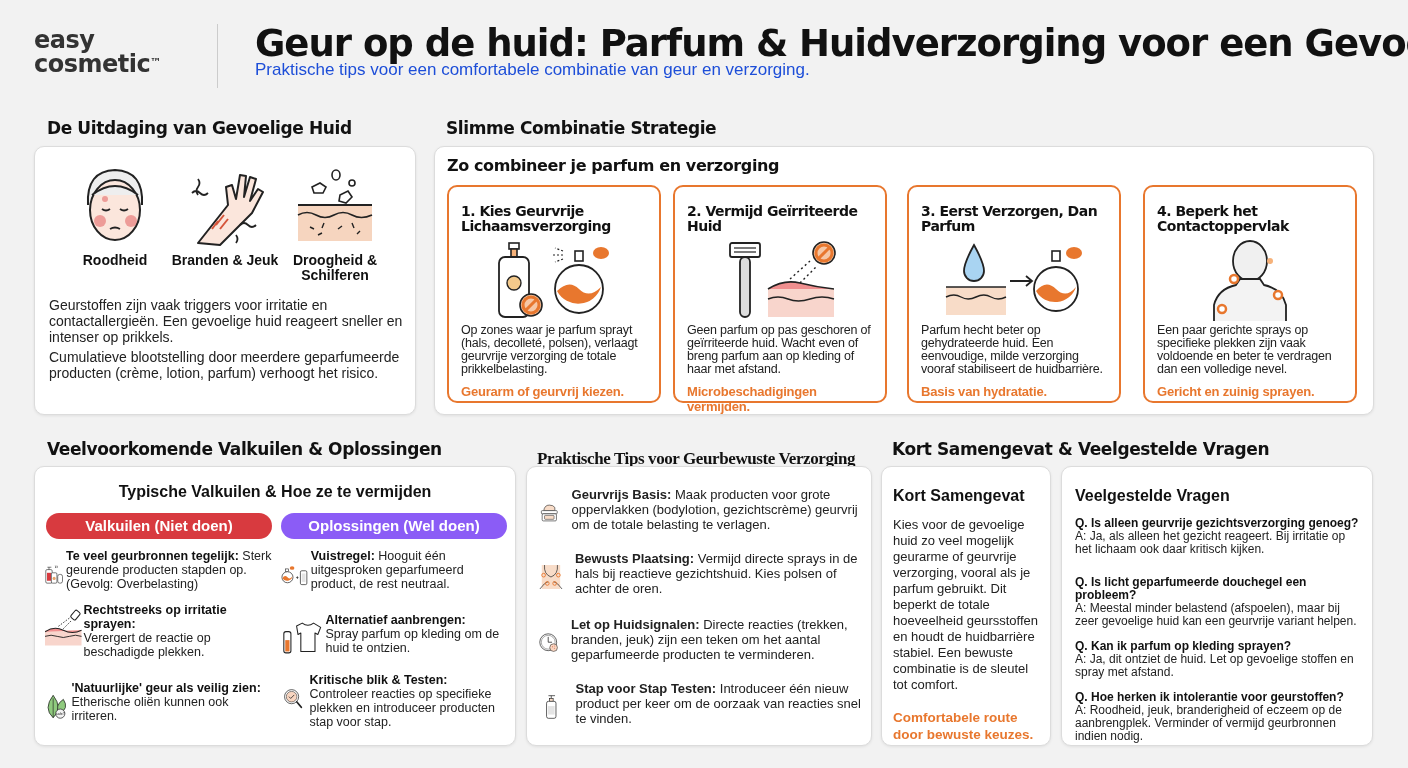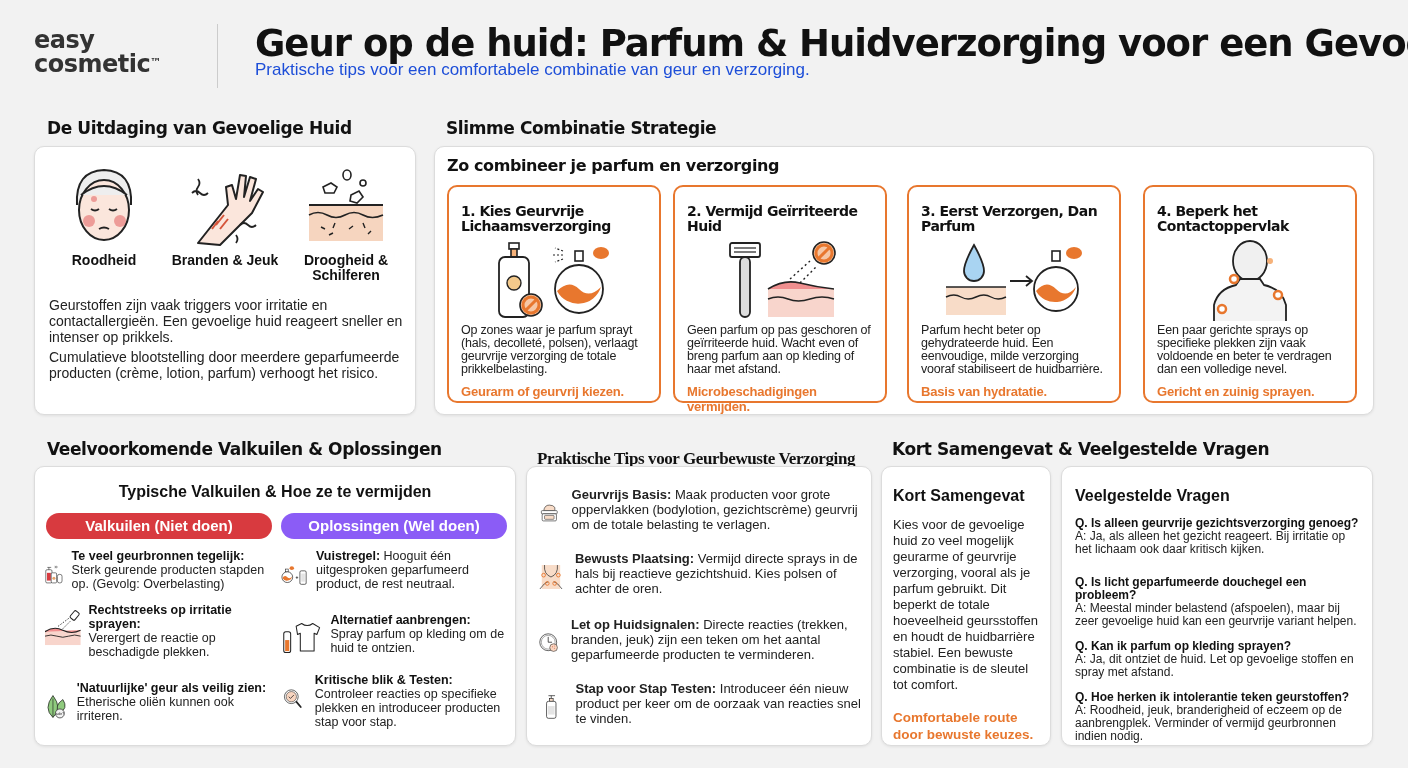--- a/index.html
+++ b/index.html
@@ -6,32 +6,32 @@
 html,body{width:1408px;height:768px;overflow:hidden}
 body{background:#f2f2f2;font-family:"Liberation Sans",sans-serif;color:#111;position:relative}
 .abs{position:absolute}
 .logo{left:34px;top:28px;font-family:"DejaVu Sans",sans-serif;font-weight:bold;font-size:24px;line-height:24px;color:#333;letter-spacing:-0.5px}
 .logo sup{font-size:11px;vertical-align:top;position:relative;top:-1px}
 .vdiv{left:217px;top:24px;width:1px;height:64px;background:#ccc}
 .title{left:255px;top:22px;font-family:"DejaVu Sans",sans-serif;font-weight:bold;font-size:37px;letter-spacing:-1px;color:#111;white-space:nowrap}
 .subtitle{left:255px;top:60px;font-size:17px;color:#1d4ed8;white-space:nowrap}
 .sec-h{font-family:"DejaVu Sans",sans-serif;font-weight:bold;font-size:17px;color:#111;white-space:nowrap;letter-spacing:-0.4px}
 .card{background:#fff;border:1px solid #dcdcdc;border-radius:10px;box-shadow:0 1px 3px rgba(0,0,0,0.08)}
-.sym-row{display:flex;justify-content:space-between;padding:0 14px}
+.sym-row{display:flex;justify-content:center;padding:0 14px}
 .sym{width:110px;text-align:center}
 .sym svg{display:block;margin:0 auto}
 .sym-label{font-weight:bold;font-size:14px;line-height:15px;margin-top:6px}
 .p{font-size:14px;line-height:16px;color:#222}
 .step{position:absolute;top:38px;width:214px;height:218px;border:2px solid #e8772e;border-radius:10px;background:#fff;padding:17px 12px}
 .step-title{font-weight:bold;font-size:14px;line-height:15px;font-family:"DejaVu Sans",sans-serif;letter-spacing:-0.5px;height:32px}
 .step-ico{height:88px;display:flex;justify-content:center;align-items:center}
 .step-text{font-size:12.5px;line-height:13px;color:#222;letter-spacing:-0.2px}
 .step-foot{font-weight:bold;font-size:13px;color:#e8772e;margin-top:8px;letter-spacing:-0.2px}
 .pill{height:26px;border-radius:13px;color:#fff;font-weight:bold;font-size:15px;text-align:center;line-height:26px}
-.vk-item{display:flex;align-items:flex-start;gap:8px;position:absolute}
+.vk-item{display:flex;align-items:flex-start;gap:2px;position:absolute}
 .vk-item .txt{font-size:12.5px;line-height:14px;color:#222}
 .vk-item b{color:#111}
 .tip{display:flex;align-items:flex-start;gap:12px;position:absolute;left:12px;width:330px}
 .tip .txt{font-size:13px;line-height:15px;color:#222}
 .faq-q{font-weight:bold;font-size:12px;line-height:13px;color:#111}
 .faq-a{font-size:12px;line-height:13px;color:#222}
 .orange{color:#e8772e}
 </style>
 </head>
 <body>
@@ -298,16 +298,16 @@
   </div>
   <div style="margin-bottom:12px">
     <div class="faq-q">Q. Is licht geparfumeerde douchegel een probleem?</div>
     <div class="faq-a">A: Meestal minder belastend (afspoelen), maar bij zeer gevoelige huid kan een geurvrije variant helpen.</div>
   </div>
   <div style="margin-bottom:12px">
     <div class="faq-q">Q. Kan ik parfum op kleding sprayen?</div>
     <div class="faq-a">A: Ja, dit ontziet de huid. Let op gevoelige stoffen en spray met afstand.</div>
   </div>
   <div>
-    <div class="faq-q">Q. Hoe herken ik intolerantie teken geurstoffen?</div>
+    <div class="faq-q">Q. Hoe herken ik intolerantie voor geurstoffen?</div>
     <div class="faq-a">A: Roodheid, jeuk, branderigheid of eczeem op de aanbrengplek. Verminder of vermijd geurbronnen indien nodig.</div>
   </div>
 </div>
 
 </body></html>

